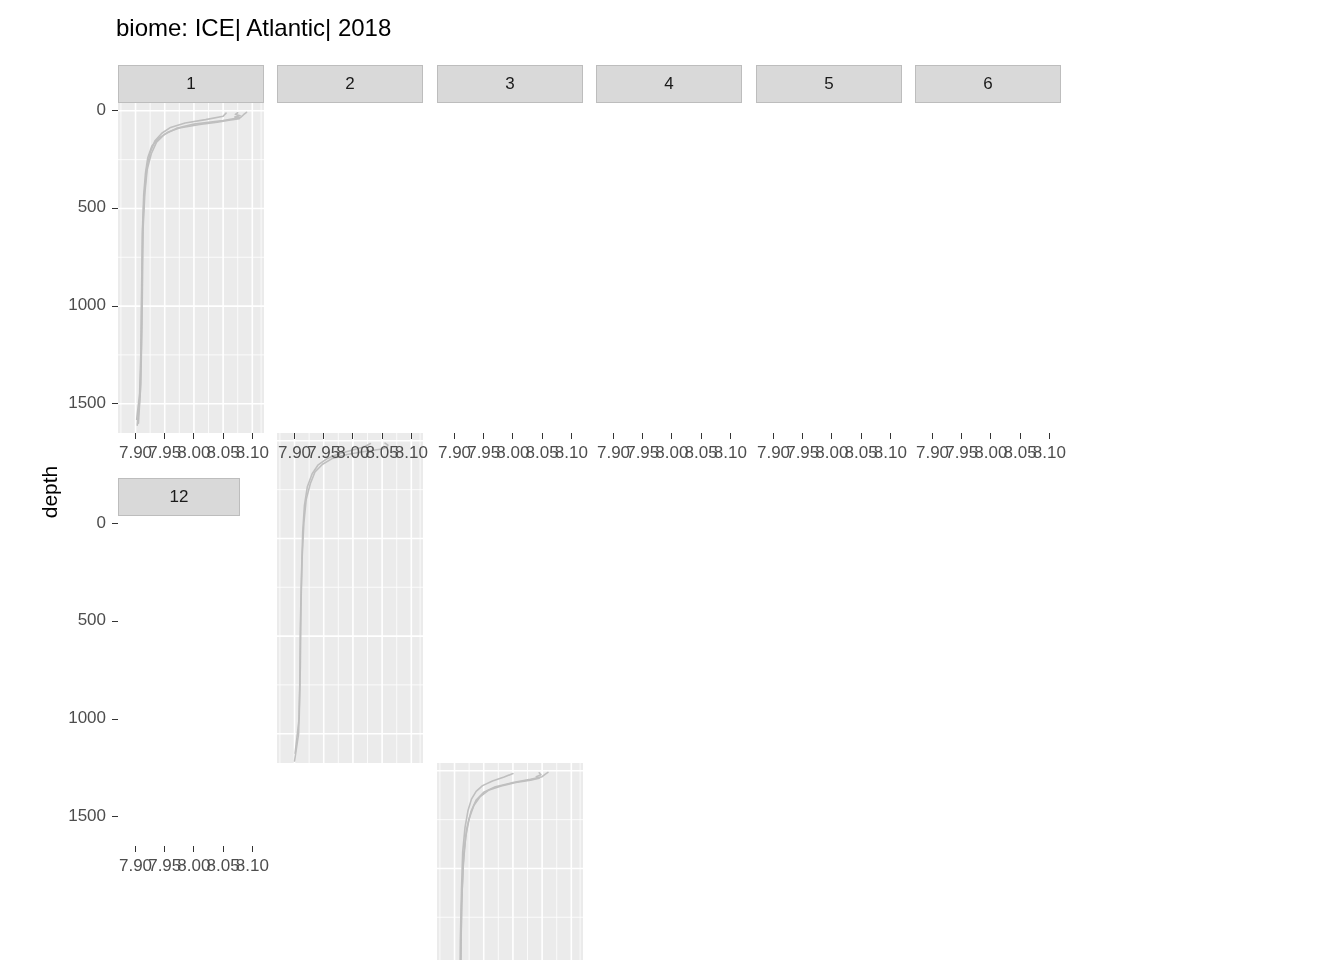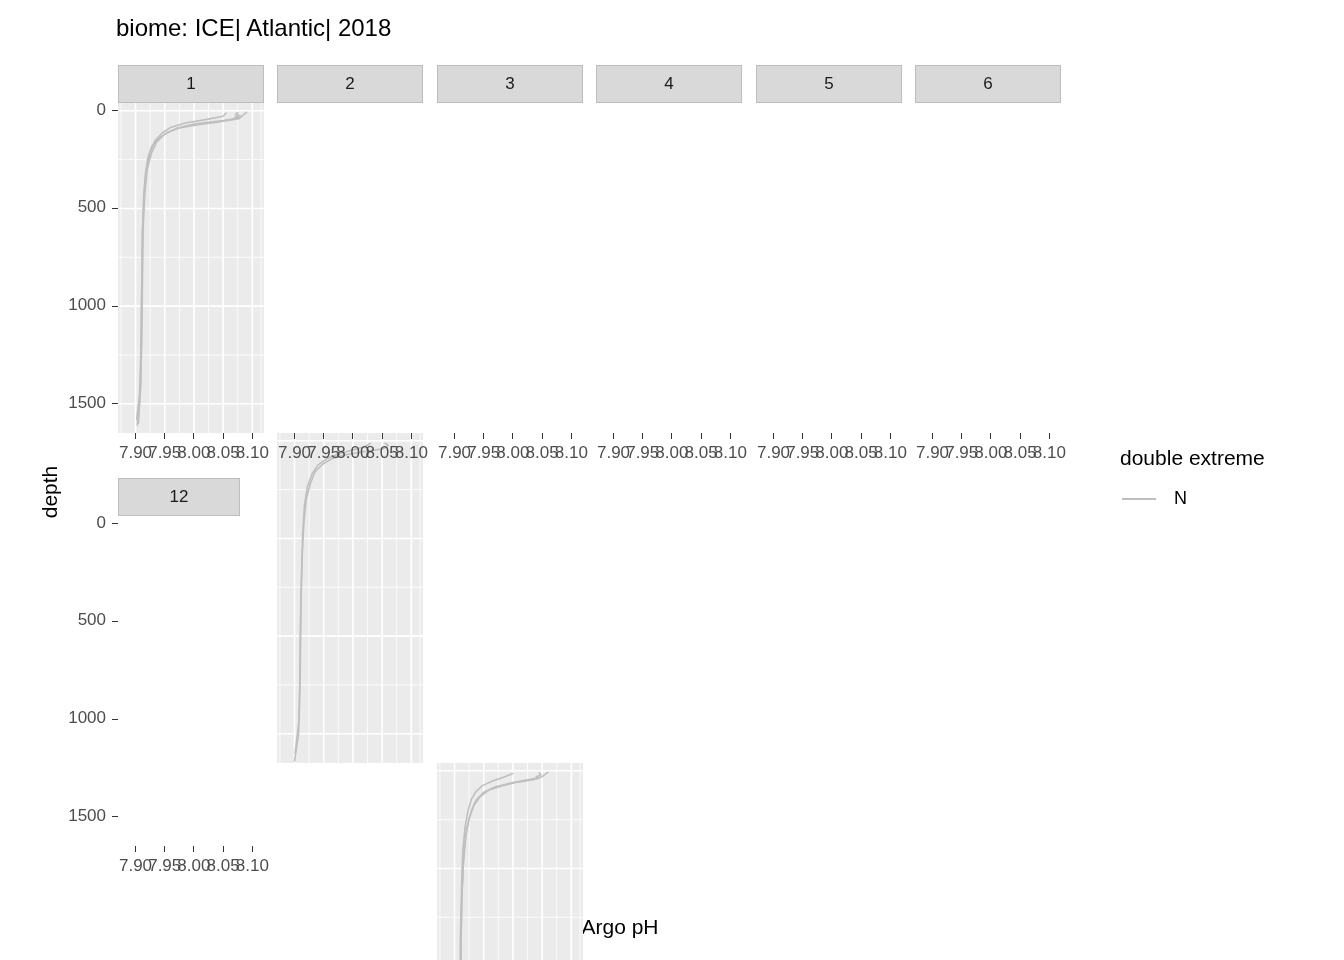--- a/index.html
+++ b/index.html
@@ -125,21 +125,20 @@
 </style>
 </head>
 <body>
 
 <div id="plot-root">
 
   <div class="title">biome: ICE| Atlantic| 2018</div>
 
   <div class="axis-title-y" style="left: -10px; top: 480px; width: 120px; text-align: center;">depth</div>
 
-  <div class="axis-title-x" style="left: 460px; top: 915px; width: 320px;">Argo pH</div>
 
   <div id="facets-layer">
       <div class="strip" style="left: 118px; top: 65px; width: 146px; position: absolute;">1</div>
       <div class="panel" style="left: 118px; top: 103px; width: 146px; height: 330px;">
         <svg viewBox="0 0 146 330" preserveAspectRatio="none">
           <line x1="2.92" y1="0" x2="2.92" y2="330" stroke="#ffffff" stroke-width="0.8"></line>
           <line x1="32.12" y1="0" x2="32.12" y2="330" stroke="#ffffff" stroke-width="0.8"></line>
           <line x1="61.32" y1="0" x2="61.32" y2="330" stroke="#ffffff" stroke-width="0.8"></line>
           <line x1="90.52" y1="0" x2="90.52" y2="330" stroke="#ffffff" stroke-width="0.8"></line>
           <line x1="119.72" y1="0" x2="119.72" y2="330" stroke="#ffffff" stroke-width="0.8"></line>
@@ -297,23 +296,14 @@
       <div class="tickmark" style="left: 164.22px; top: 846px; width: 1px; height: 6px;"></div>
       <div class="xlab-tick" style="left: 134.72px; top: 856px; width: 60px;">7.95</div>
       <div class="tickmark" style="left: 193.42px; top: 846px; width: 1px; height: 6px;"></div>
       <div class="xlab-tick" style="left: 163.92px; top: 856px; width: 60px;">8.00</div>
       <div class="tickmark" style="left: 222.62px; top: 846px; width: 1px; height: 6px;"></div>
       <div class="xlab-tick" style="left: 193.12px; top: 856px; width: 60px;">8.05</div>
       <div class="tickmark" style="left: 251.82px; top: 846px; width: 1px; height: 6px;"></div>
       <div class="xlab-tick" style="left: 222.32px; top: 856px; width: 60px;">8.10</div>
     </div>
 
-  <div class="legend">
-    <div class="legend-title">double extreme</div>
-    <div class="legend-row">
-      <div class="legend-key">
-          <div class="line"></div>
-        </div>
-      <div class="legend-label">N</div>
-    </div>
-  </div>
 
 </div>
 
 </body></html>

